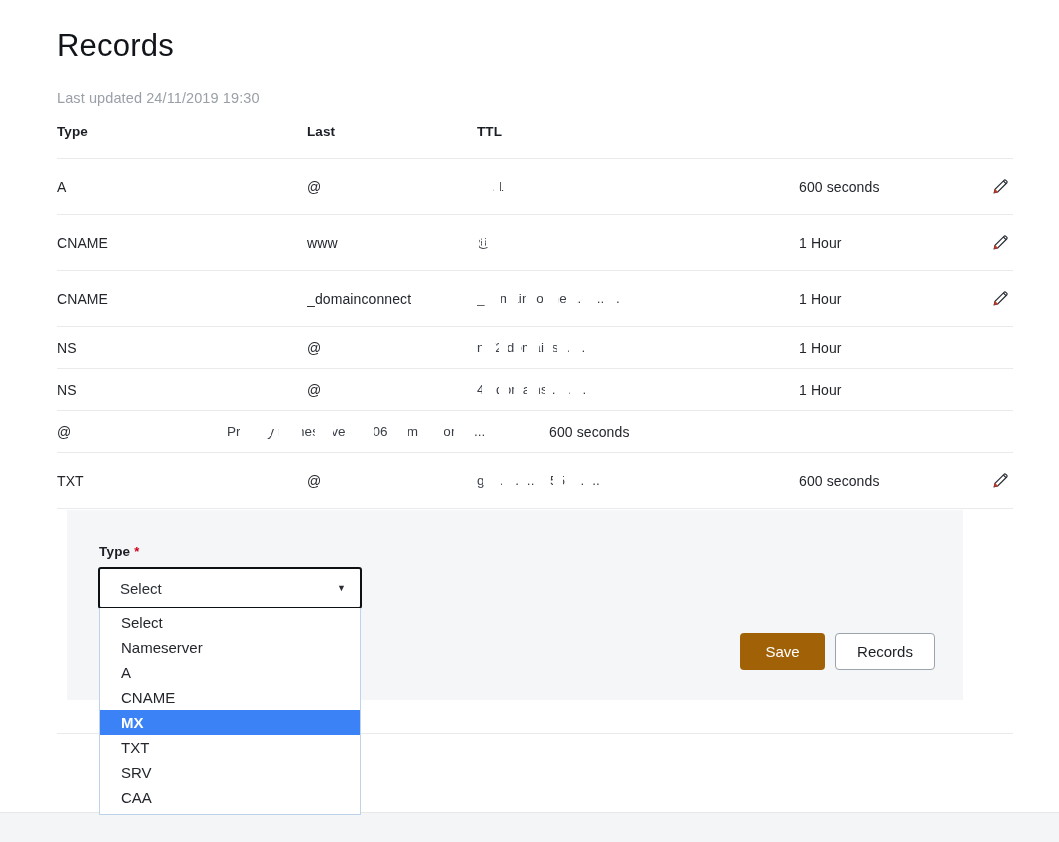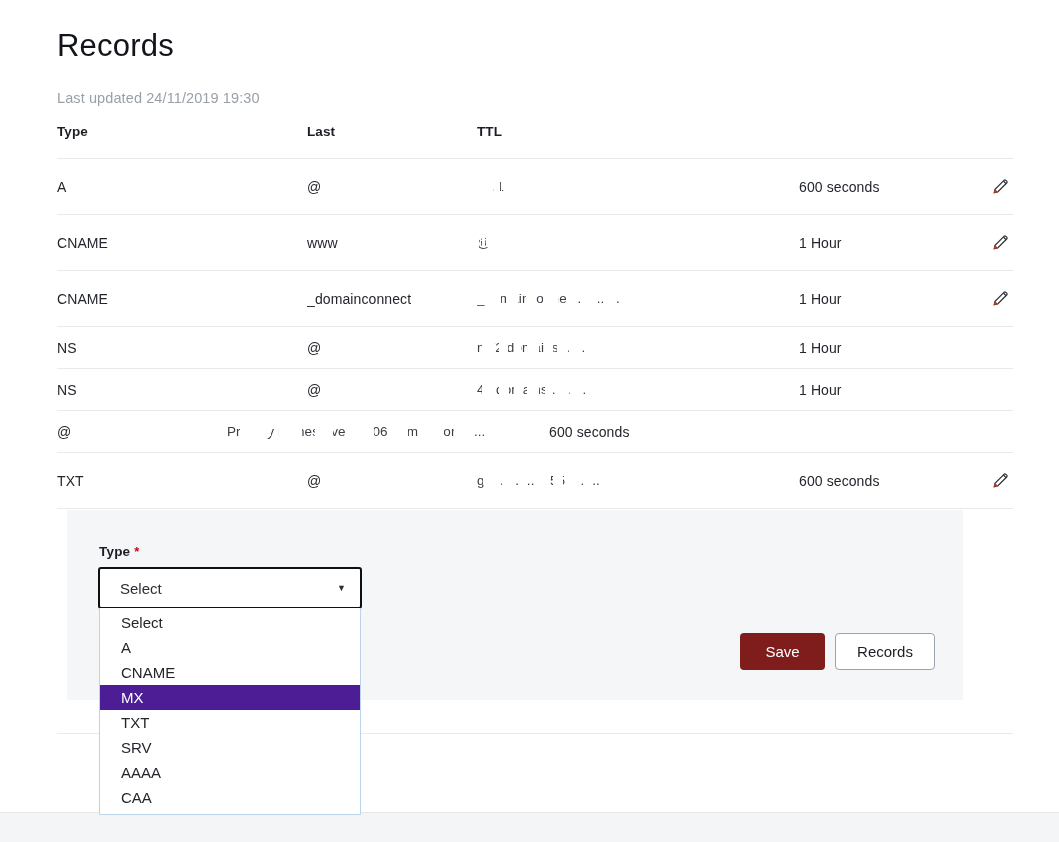--- a/index.html
+++ b/index.html
@@ -344,30 +344,30 @@
   </div>
 
   <div class="select-wrap">
     <div class="select-box">
       <span>Select</span>
       <span class="select-caret">▼</span>
     </div>
   </div>
 
   <div class="btn-row">
-    <div class="btn btn-save" style="background: #7f1d1d; text-align: right;">Save</div>
+    <div class="btn btn-save" style="background: #a16207; text-align: right;">Save</div>
     <div class="btn btn-cancel">Records</div>
   </div>
 </div>
 
 <div class="dropdown-list" id="dropdown-host">
     <div class="dd-option">Select</div>
+    <div class="dd-option">Nameserver</div>
     <div class="dd-option">A</div>
     <div class="dd-option">CNAME</div>
-    <div class="dd-option selected" style="background: #4c1d95;">MX</div>
+    <div class="dd-option selected" style="background: #3b82f6; font-weight: bold;">MX</div>
     <div class="dd-option">TXT</div>
     <div class="dd-option">SRV</div>
-    <div class="dd-option">AAAA</div>
     <div class="dd-option">CAA</div>
   </div>
 
 <div class="bottom-rule"></div>
 <div class="footer-band"></div>
 
 </body></html>

